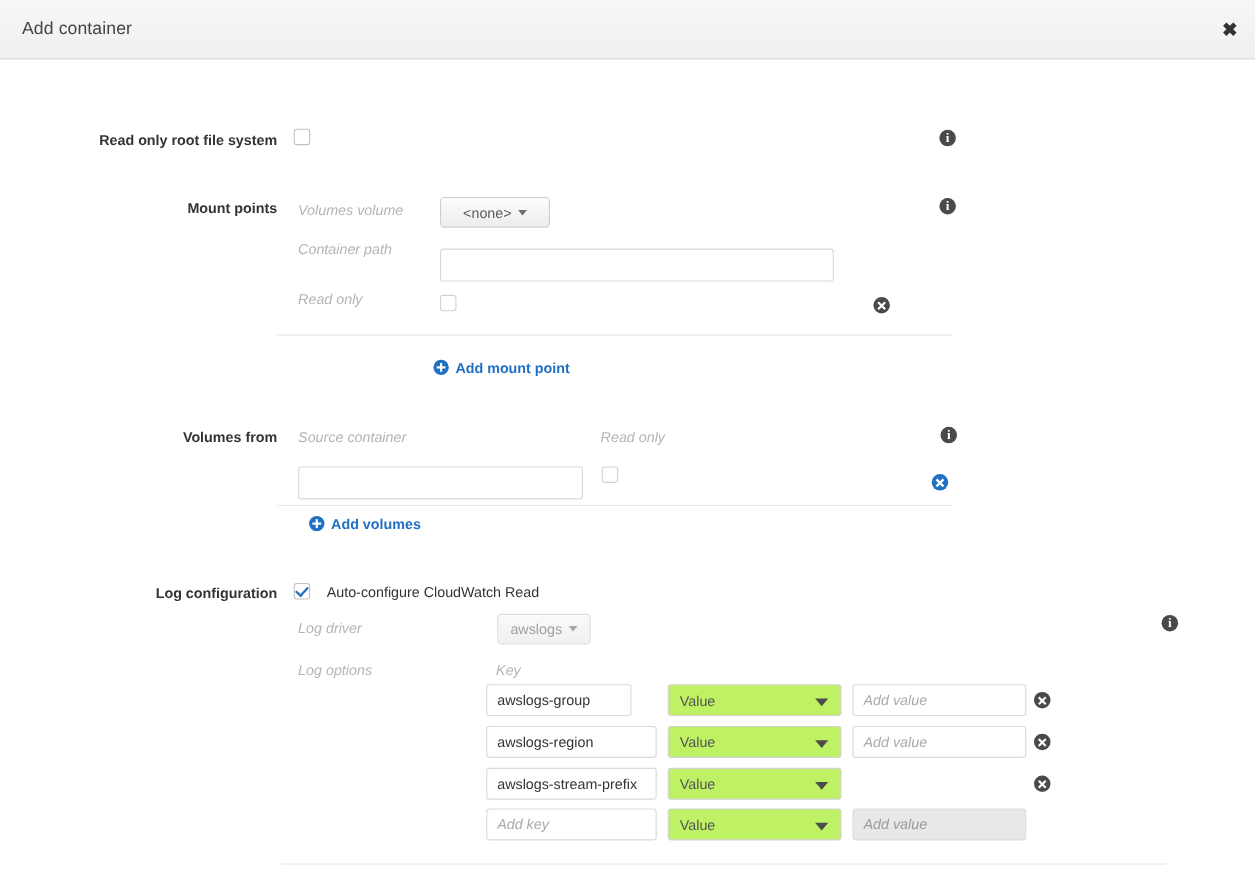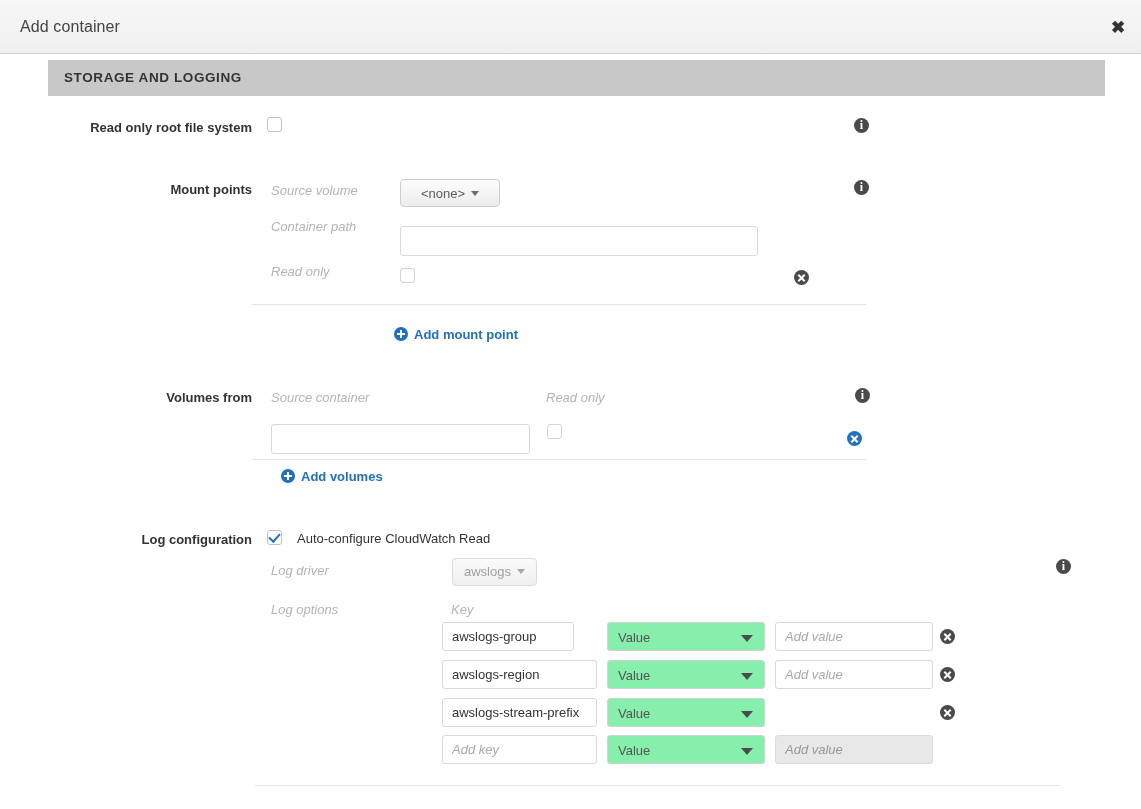--- a/index.html
+++ b/index.html
@@ -162,21 +162,21 @@
     color: #a0a0a0;
   }
   .btn-dd.muted .caret { border-top-color: #a8a8a8; }
 
   
   .sel {
     position: absolute;
     box-sizing: border-box;
     border: 1px solid #d2d2d2;
     border-radius: 3px;
-    background: #86efac;
+    background: #bef264;
     font-size: 13px;
     color: #555555;
     cursor: pointer;
     white-space: nowrap;
   }
   .sel .sel-text {
     position: absolute;
     left: 10px; top: 50%;
     transform: translateY(-50%);
   }
@@ -266,32 +266,29 @@
 </head>
 <body>
 
 <div class="titlebar">
   <div class="titlebar-text">Add container</div>
   <div class="close-btn">✖</div>
 </div>
 
 <div class="modal-body">
 
-  <div class="section-header">
-    <div class="section-header-text">STORAGE AND LOGGING</div>
-  </div>
 
   <div class="field-label" style="left:30px; top:65px; width:222px;">Read only root file system</div>
   <div class="cb" style="left:267px; top:62px;"></div>
   <div class="icon-circle icon-info" style="left:854px; top:63px;"></div>
 
   <div class="field-label" style="left:30px; top:127px; width:222px;">Mount points</div>
   <div class="icon-circle icon-info" style="left:854px; top:125px;"></div>
 
-  <div class="sub-label" style="left:271px; top:128px;">Source volume</div>
+  <div class="sub-label" style="left:271px; top:128px;">Volumes volume</div>
   <div class="btn-dd" style="left:400px; top:124px; height:28px; line-height:28px; padding:0 20px;">
     <span>&lt;none&gt;</span><span class="caret"></span>
   </div>
 
   <div class="sub-label" style="left:271px; top:164px;">Container path</div>
   <input class="txt" style="left: 400px; top: 171px; width: 358px; height: 30px;" type="text" placeholder="">
 
   <div class="sub-label" style="left:271px; top:209px;">Read only</div>
   <div class="cb light" style="left:400px; top:213px;"></div>
   <div class="icon-circle icon-remove" style="left:794px; top:215px;"></div>

